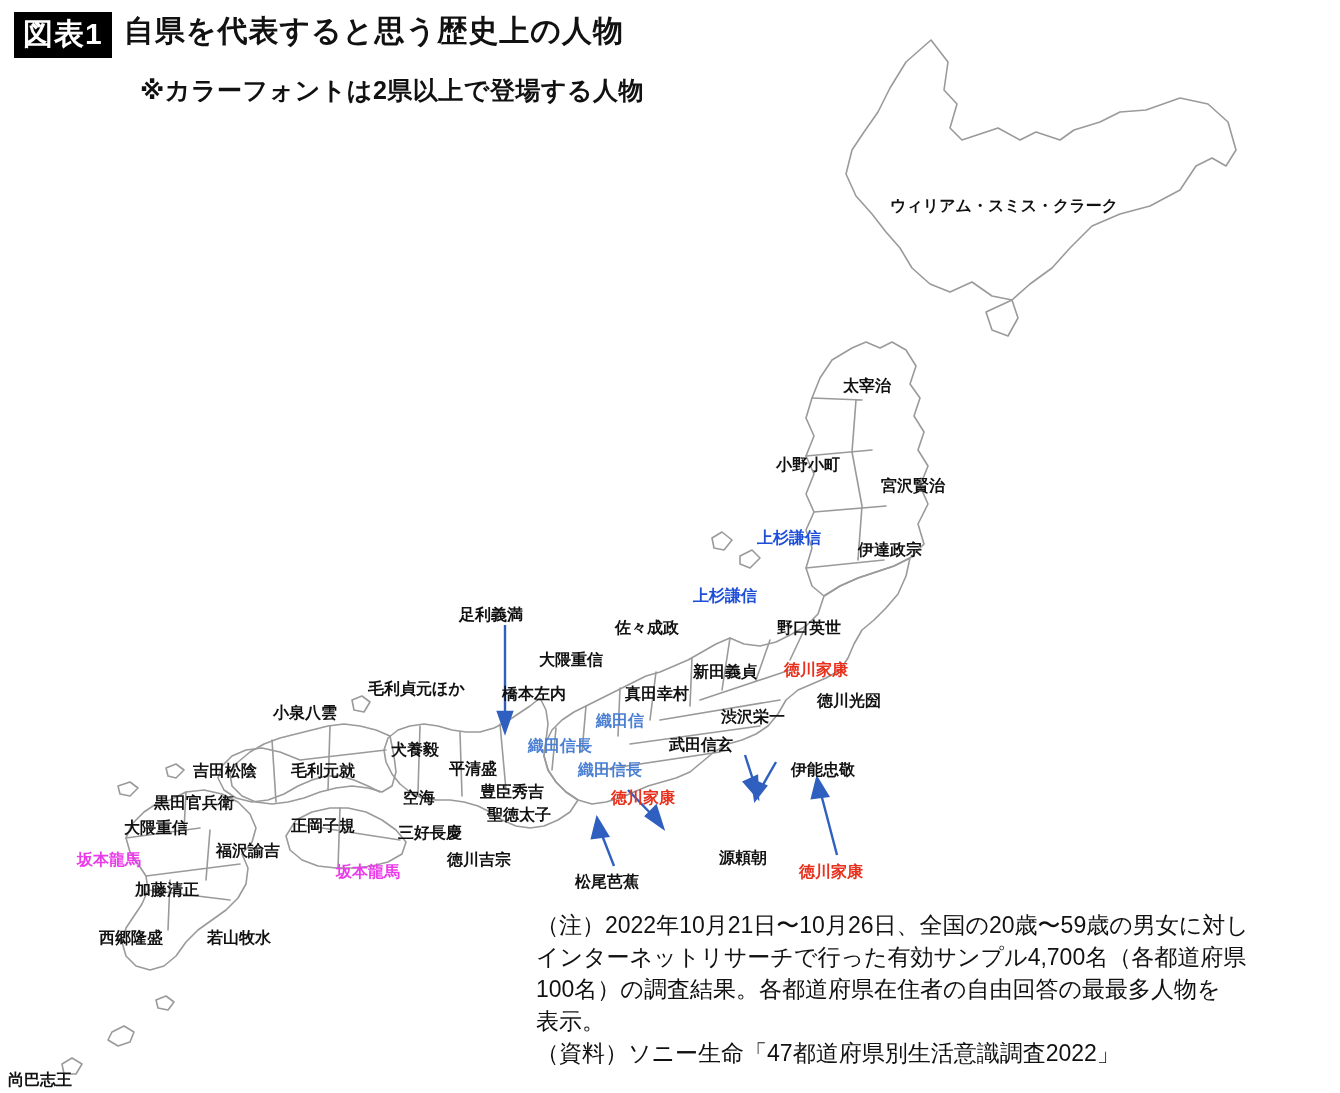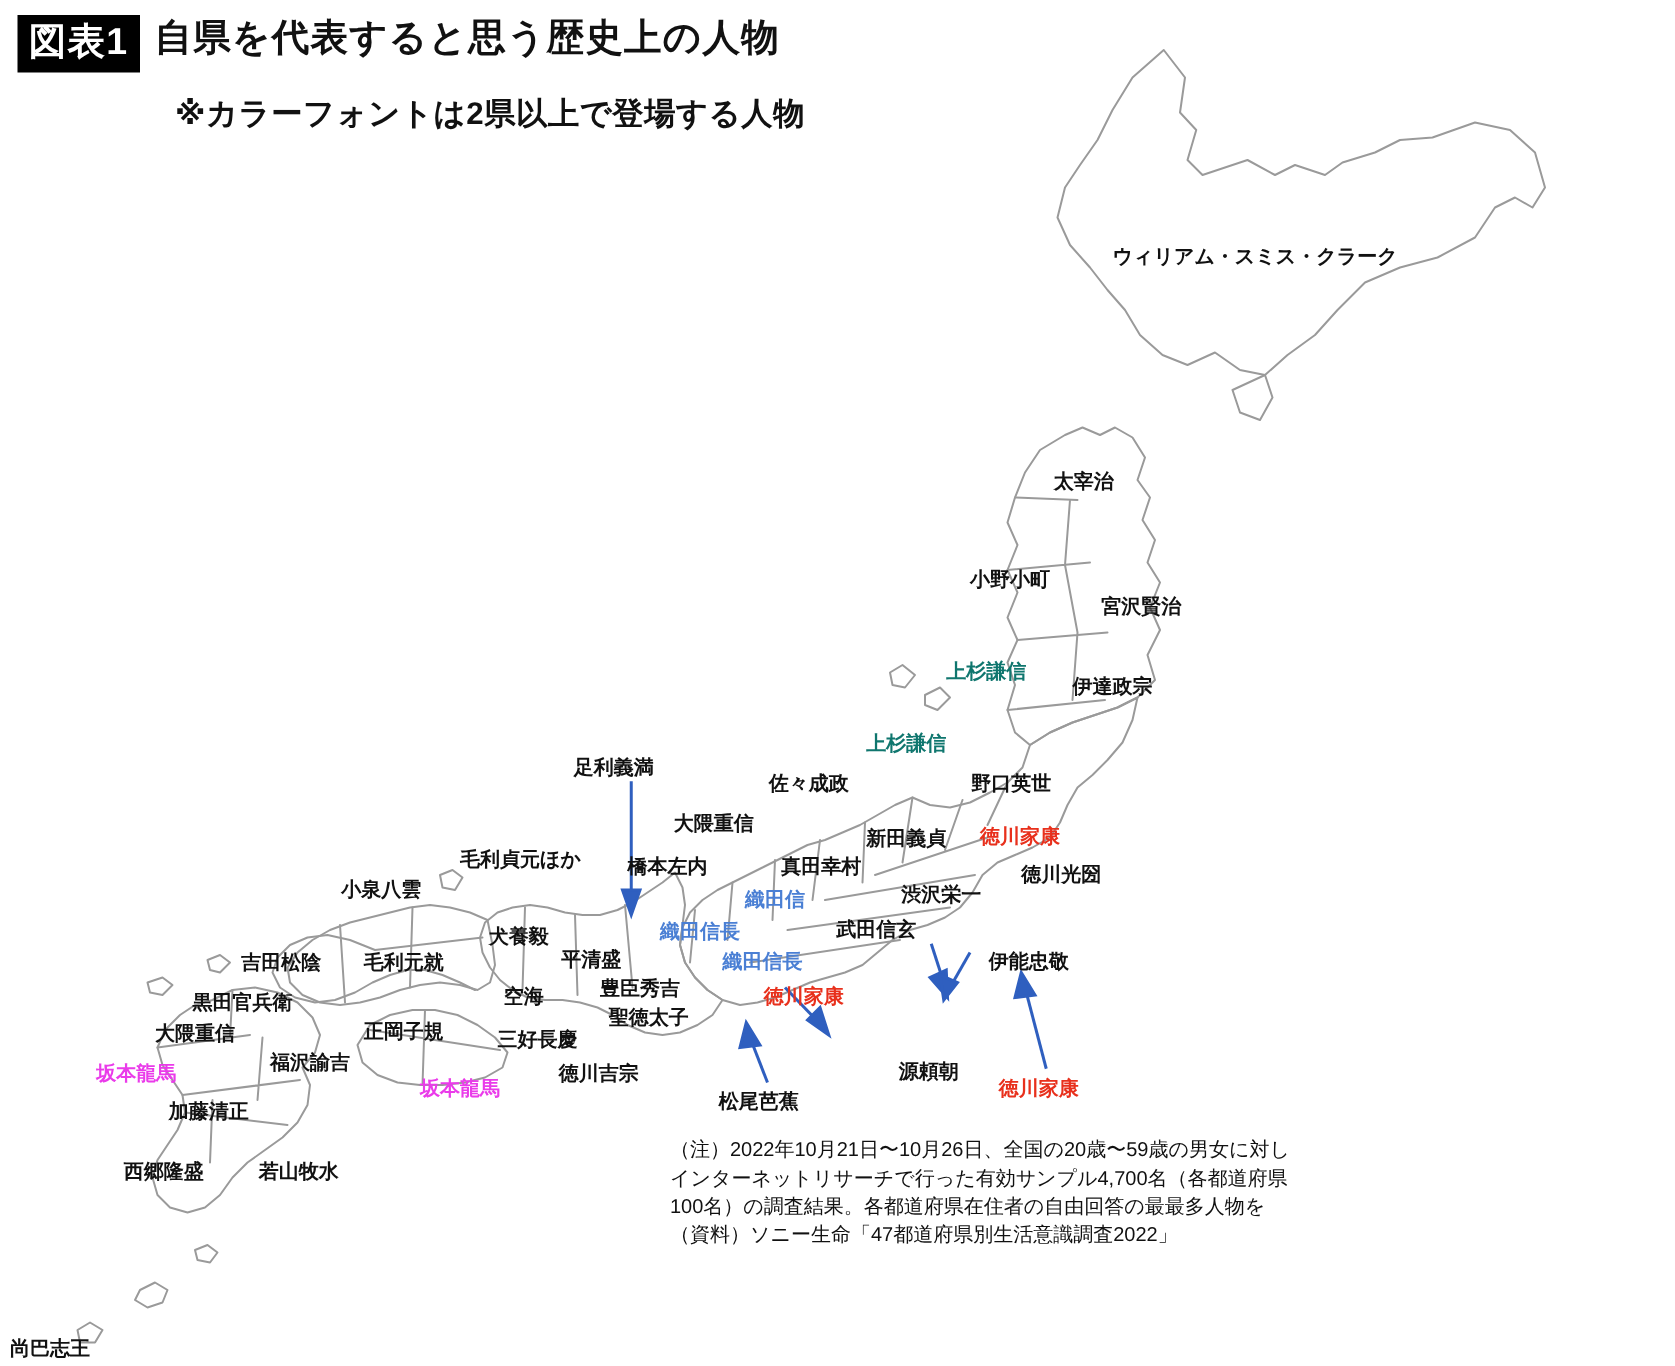--- a/index.html
+++ b/index.html
@@ -31,30 +31,30 @@
   .mapwrap svg{display:block;}
 
   
   .lbl{
     position:absolute;font-size:16px;line-height:1;white-space:nowrap;
     font-weight:600;letter-spacing:0px;
   }
   .lbl.blk{color:#111;}
   .lbl.blue{color:#4a7fd4;}
   .lbl.red{color:#e8301c;}
-  .lbl.green{color:#0f766e;}
+  .lbl.green{color:#1d4ed8;}
   .lbl.mag{color:#ea3bea;}
 
   
   .ovl{position:absolute;left:0;top:0;pointer-events:none;}
 
   
   .note{
     position:absolute;left:536px;top:910px;width:790px;
-    font-size:16px;line-height:1.35;color:#111;font-weight:500;
+    font-size:23px;line-height:1.35;color:#111;font-weight:500;
   }
   .note p{margin:0 0 1px 0;}
 </style>
 </head>
 <body>
 
 <div id="stage">
 
   <div class="hdr">
     <div class="hdr-badge">図表1</div>
@@ -218,16 +218,17 @@
   <div class="lbl blk" style="left:135px;top:882px">加藤清正</div>
   <div class="lbl blk" style="left:575px;top:874px">松尾芭蕉</div>
   <div class="lbl blk" style="left:99px;top:930px">西郷隆盛</div>
   <div class="lbl blk" style="left:207px;top:930px">若山牧水</div>
   <div class="lbl blk" style="left:8px;top:1072px">尚巴志王</div>
 
   <div class="note">
     <p>（注）2022年10月21日〜10月26日、全国の20歳〜59歳の男女に対し</p>
     <p>インターネットリサーチで行った有効サンプル4,700名（各都道府県</p>
     <p>100名）の調査結果。各都道府県在住者の自由回答の最最多人物を</p>
+    <p>表示。</p>
     <p>（資料）ソニー生命「47都道府県別生活意識調査2022」</p>
   </div>
 
 </div>
 
 </body></html>

